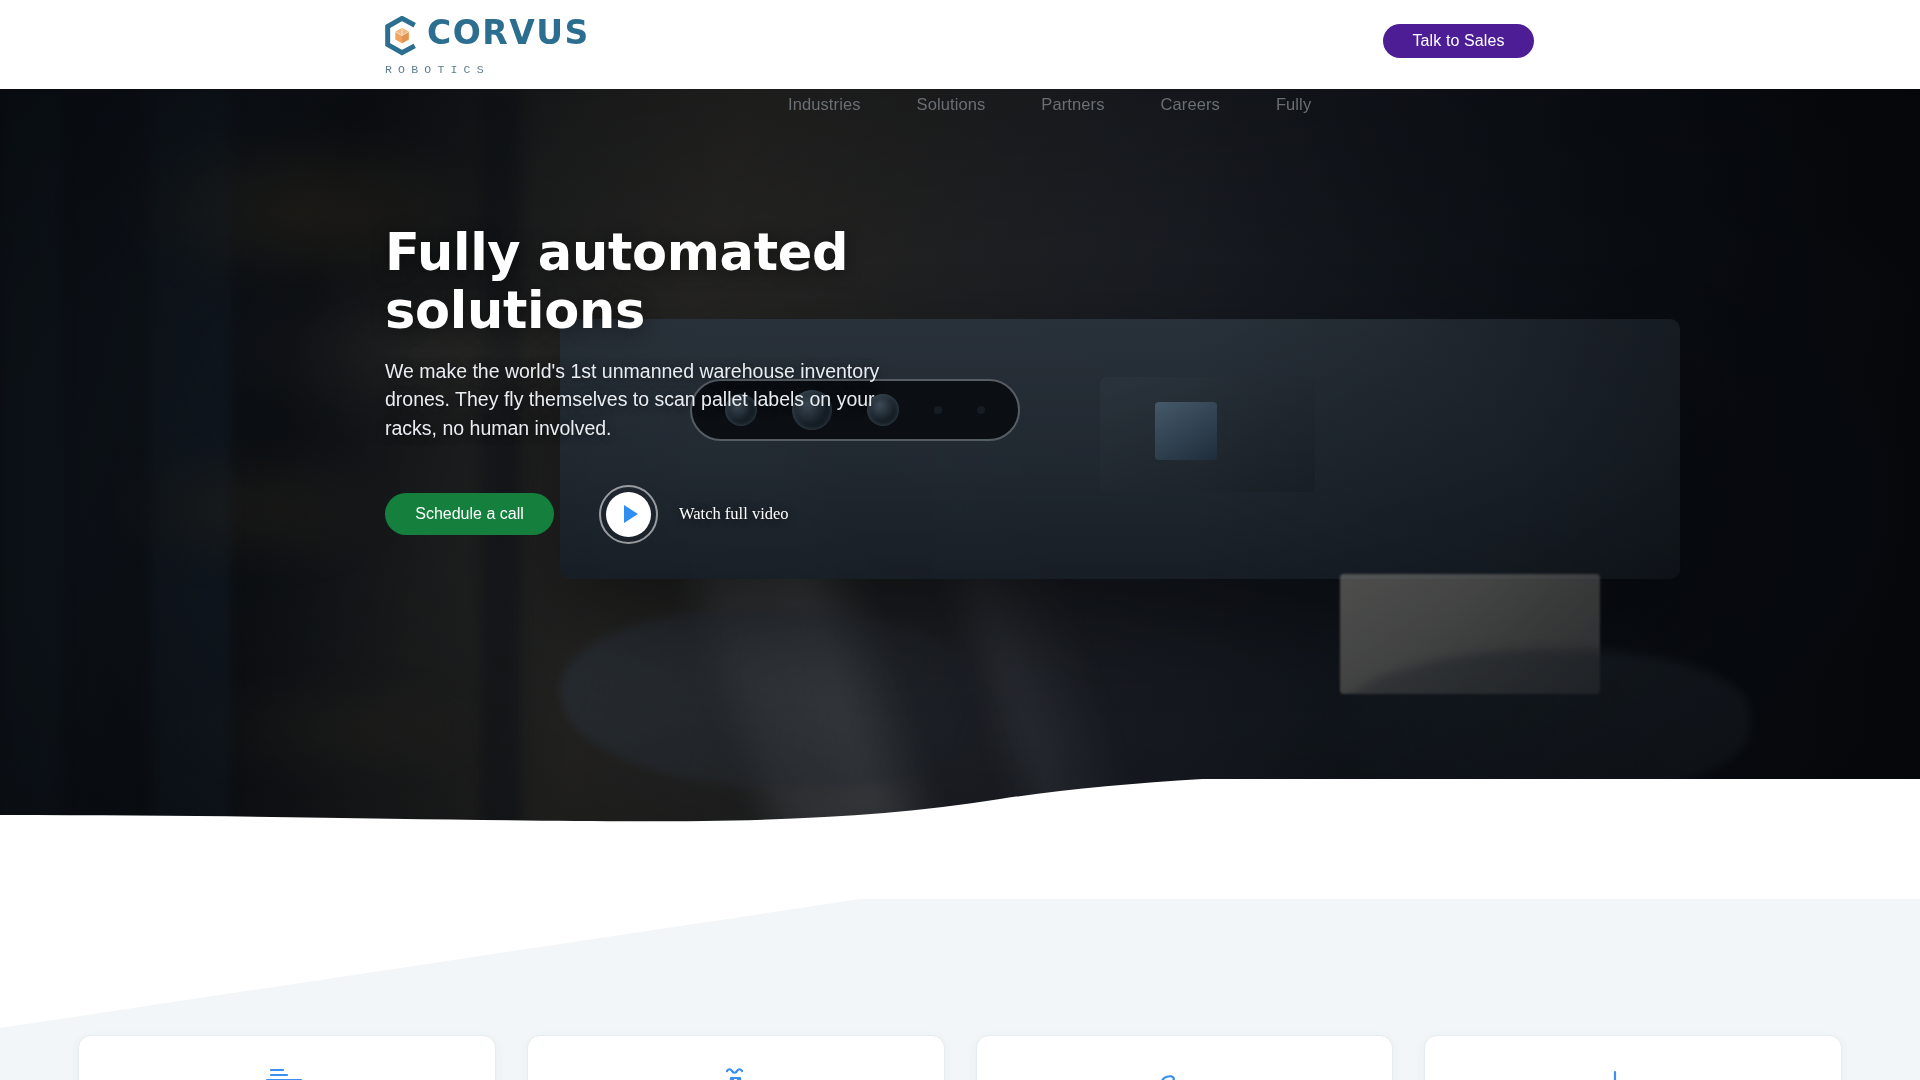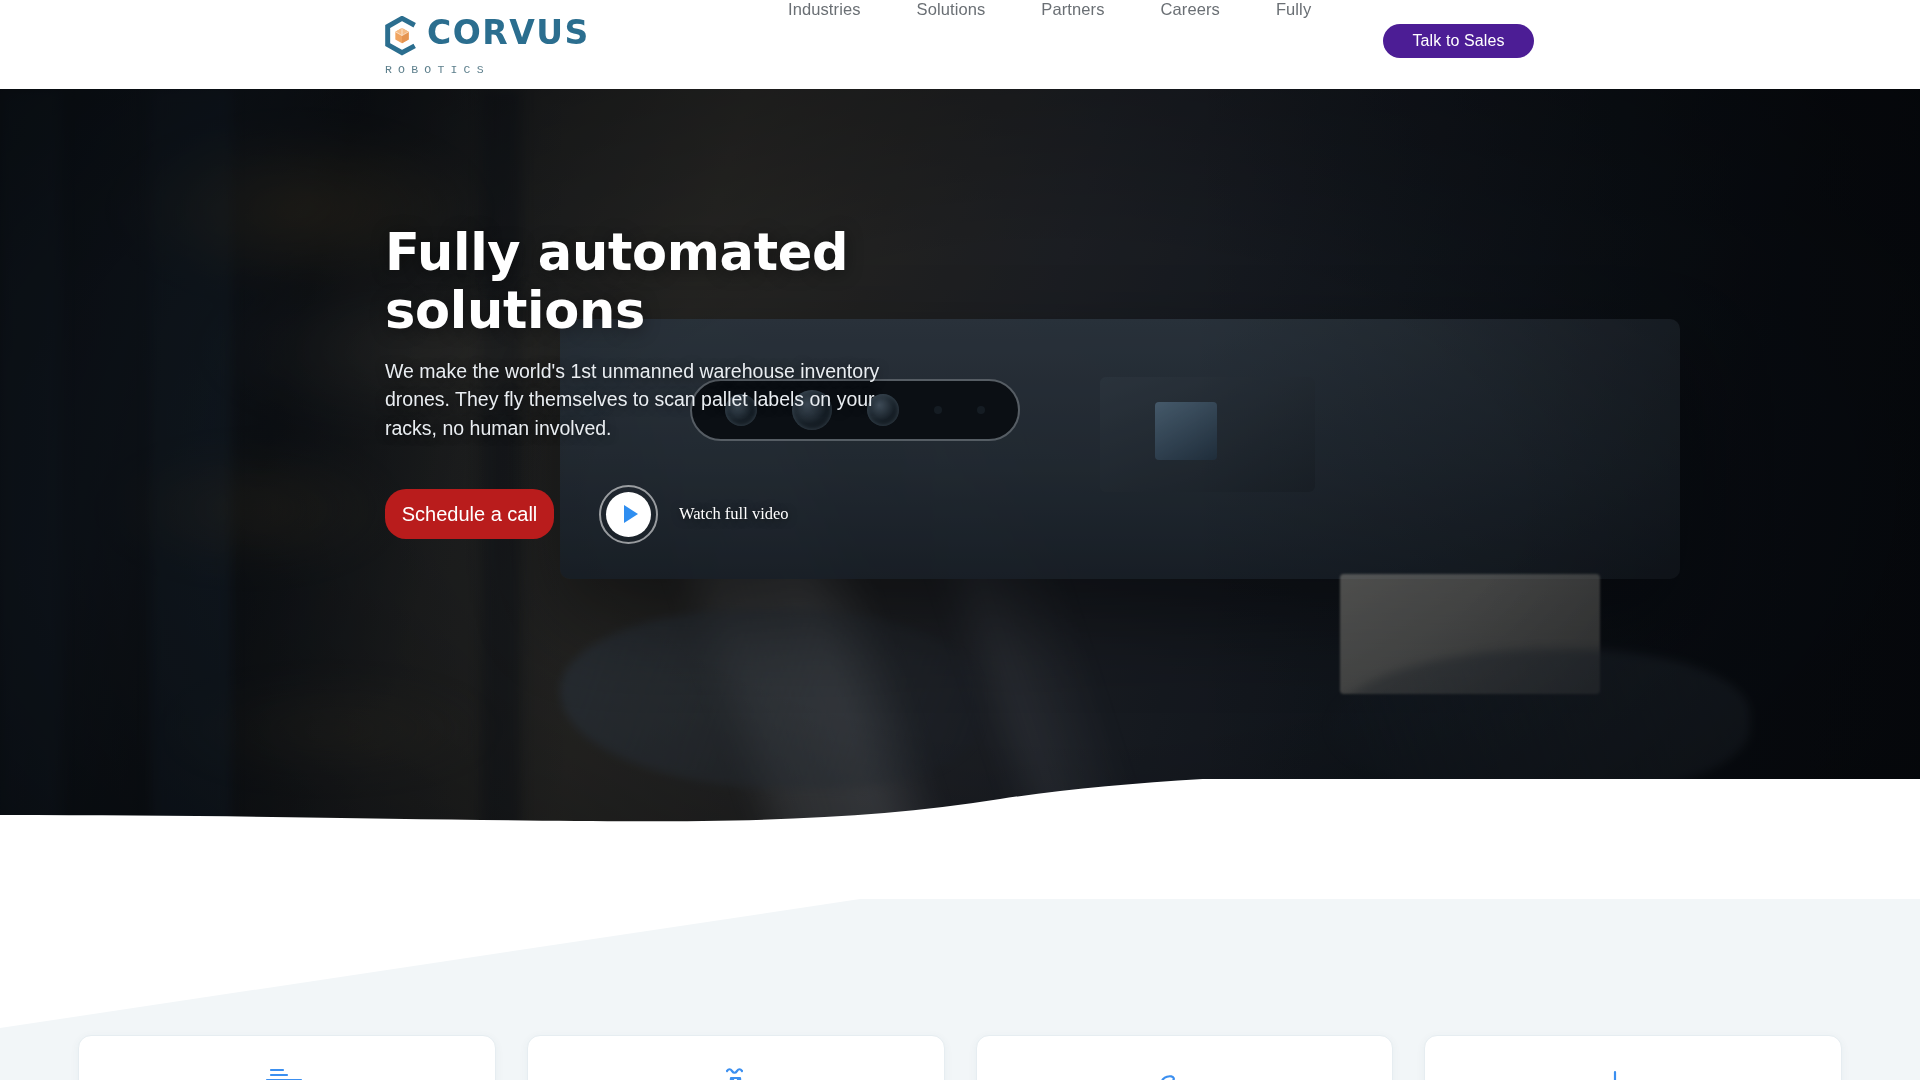--- a/index.html
+++ b/index.html
@@ -29,21 +29,21 @@
     font-family:"DejaVu Sans", sans-serif;
     font-size:33px; font-weight:bold; color:#2b6e8f;
     letter-spacing:1.5px; line-height:1;
   }
   .logo-sub {
     font-family:Liberation Mono, monospace;
     font-size:11.5px; color:#5d7f8c; letter-spacing:6.2px;
     margin-top:5px; margin-left:4px; font-weight:normal;
   }
 
-  .nav { position:absolute; left:760px; top:0; height:114px; display:flex; align-items:flex-start; gap:0; }
+  .nav { position:absolute; left:760px; top:0; height:114px; display:flex; align-items:flex-end; gap:0; }
   .nav-item {
     font-size:16.5px; color:#6a6f74; padding:0 28px; cursor:pointer;
     white-space:nowrap; letter-spacing:0.1px;
   }
 
   .cta-header {
     position:absolute; left:1383px; top:24px;
     width:151px; height:34px; border-radius:21px;
     background:#4c1d95; color:#ffffff; border:none; cursor:pointer;
     font-size:16px; font-family:"Liberation Sans", sans-serif;
@@ -151,22 +151,22 @@
     color:#ffffff; letter-spacing:-0.3px;
     text-shadow:0 2px 18px rgba(0,0,0,.45);
   }
   .hero-sub {
     margin-top:16px; width:525px;
     font-size:19.5px; line-height:1.47; color:#e9edf1;
     text-shadow:0 1px 10px rgba(0,0,0,.5);
   }
   .hero-actions { margin-top:42px; display:flex; align-items:center; }
   .btn-schedule {
-    width:169px; height:50px; border-radius:21px; border:none; cursor:pointer;
-    background:#b91c1c; color:#ffffff; font-size:20px;
+    width:169px; height:42px; border-radius:21px; border:none; cursor:pointer;
+    background:#15803d; color:#ffffff; font-size:16px;
     font-family:"Liberation Sans", sans-serif;
     display:flex; align-items:center; justify-content:center;
   }
   .watch { display:flex; align-items:center; margin-left:45px; cursor:pointer;font-family:Liberation Serif, serif; }
   .play-ring {
     width:59px; height:59px; border-radius:50%;
     border:2px solid rgba(255,255,255,.55);
     display:flex; align-items:center; justify-content:center;
     flex:0 0 auto;
   }

